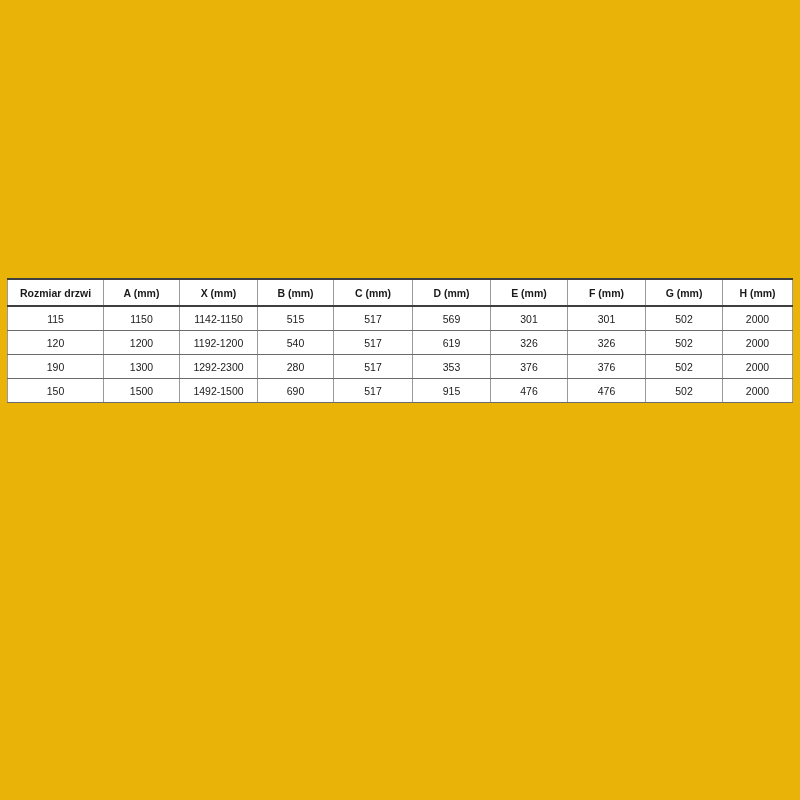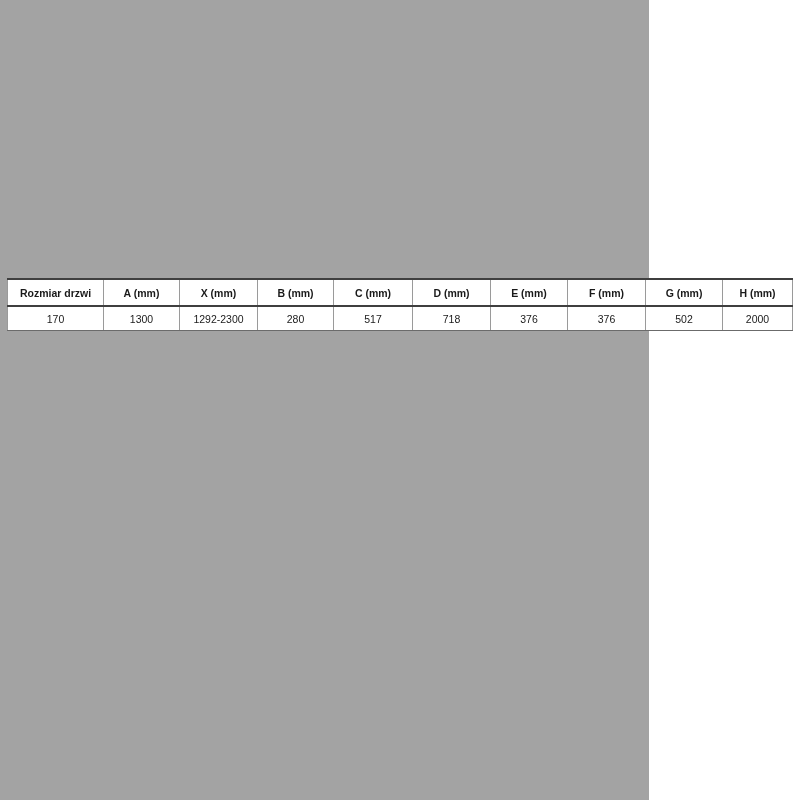--- a/index.html
+++ b/index.html
@@ -6,23 +6,23 @@
     margin: 0;
     padding: 0;
     background: #ffffff;
     width: 800px;
     height: 800px;
     overflow: hidden;
     font-family: "Liberation Sans", sans-serif;
   }
   .page {
     position: relative;
-    width: 649px;
+    width: 800px;
     height: 800px;
-    background: #a3a3a3;
+    background: #eab308;
     text-decoration: underline;
   }
   table.spec-table {
     position: absolute;
     left: 7px;
     top: 278px;
     width: 785px;
     border-collapse: collapse;
     table-layout: fixed;
     border-top: 2px solid #3f3f3f;
@@ -89,26 +89,62 @@
           <th>C (mm)</th>
           <th>D (mm)</th>
           <th>E (mm)</th>
           <th>F (mm)</th>
           <th>G (mm)</th>
           <th>H (mm)</th>
         </tr>
     </thead>
     <tbody>
         <tr>
-          <td>170</td>
+          <td>115</td>
+          <td>1150</td>
+          <td>1142-1150</td>
+          <td>515</td>
+          <td>517</td>
+          <td>569</td>
+          <td>301</td>
+          <td>301</td>
+          <td>502</td>
+          <td>2000</td>
+        </tr>
+        <tr>
+          <td>120</td>
+          <td>1200</td>
+          <td>1192-1200</td>
+          <td>540</td>
+          <td>517</td>
+          <td>619</td>
+          <td>326</td>
+          <td>326</td>
+          <td>502</td>
+          <td>2000</td>
+        </tr>
+        <tr>
+          <td>190</td>
           <td>1300</td>
           <td>1292-2300</td>
           <td>280</td>
           <td>517</td>
-          <td>718</td>
+          <td>353</td>
           <td>376</td>
           <td>376</td>
+          <td>502</td>
+          <td>2000</td>
+        </tr>
+        <tr>
+          <td>150</td>
+          <td>1500</td>
+          <td>1492-1500</td>
+          <td>690</td>
+          <td>517</td>
+          <td>915</td>
+          <td>476</td>
+          <td>476</td>
           <td>502</td>
           <td>2000</td>
         </tr>
       </tbody>
   </table>
 </div>
 
 </body></html>

